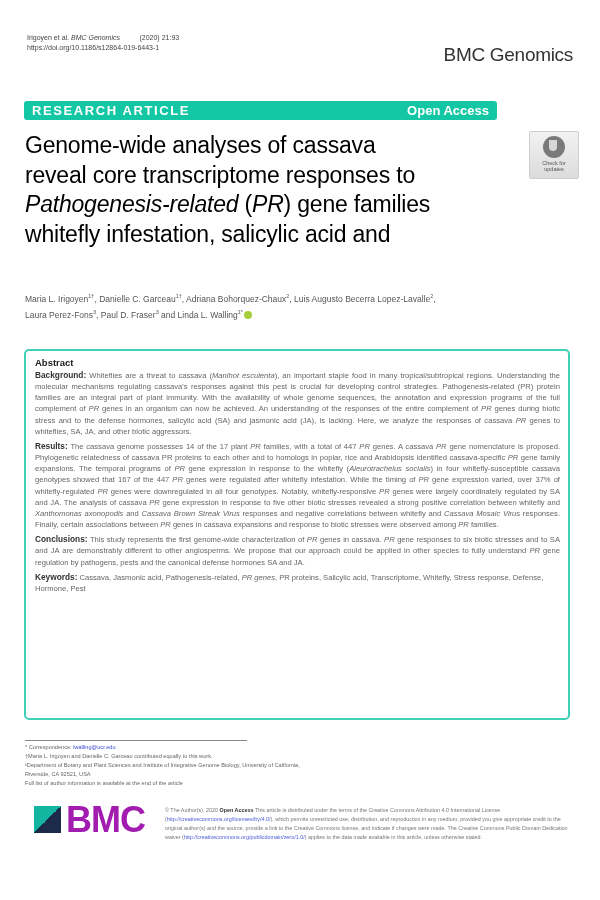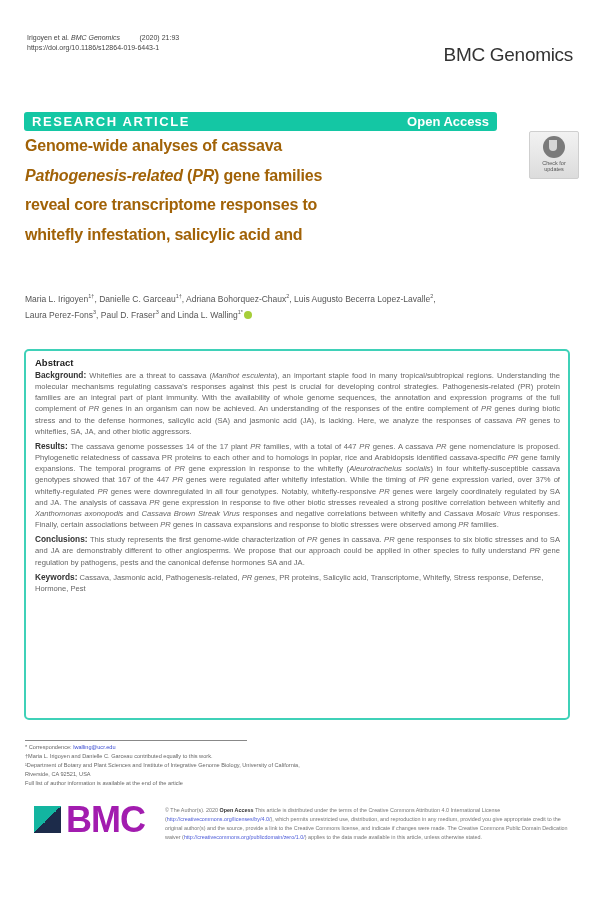--- a/index.html
+++ b/index.html
@@ -4,25 +4,25 @@
 <style>
   html, body { margin: 0; padding: 0; background: #ffffff; }
   body { width: 600px; height: 900px; position: relative; overflow: hidden; font-family: "Liberation Sans", sans-serif; color: #333; }
   .page { position: absolute; left: 0; top: 0; width: 600px; height: 900px; }
 
   .hdr-left { position: absolute; left: 27px; top: 33px; font-size: 7px; line-height: 10px; color: #444; }
   .hdr-left .cite { white-space: pre; }
   .hdr-left i { font-style: italic; }
   .journal { position: absolute; right: 27px; top: 44px; font-size: 19px; color: #333; letter-spacing: -0.3px; }
 
-  .banner { position: absolute; left: 24px; top: 112px; width: 473px; height: 19px; background: #14c7a4; border-radius: 3px; color: #fff; font-weight: bold; }
+  .banner { position: absolute; left: 24px; top: 101px; width: 473px; height: 19px; background: #14c7a4; border-radius: 3px; color: #fff; font-weight: bold; }
   .banner .left { position: absolute; left: 8px; top: 2px; font-size: 13px; letter-spacing: 1.6px; }
   .banner .right { position: absolute; right: 8px; top: 2px; font-size: 13px; }
 
-  .title { position: absolute; left: 25px; top: 131px; width: 480px; font-size: 16px; line-height: 29.5px; color: #a16207; letter-spacing: -0.2px; font-weight: bold; }
+  .title { position: absolute; left: 25px; top: 131px; width: 480px; font-size: 23px; line-height: 29.5px; color: #000000; letter-spacing: -0.2px; }
   .title i { font-style: italic; }
 
   .cfu { position: absolute; left: 529px; top: 131px; width: 48px; height: 46px; background: linear-gradient(#f2f2f2,#dcdcdc); border: 1px solid #cfcfcf; border-radius: 2px; }
   .cfu .circle { position: absolute; left: 13px; top: 4px; width: 22px; height: 22px; border-radius: 50%; background: #7a7a7a; }
   .cfu .circle:after { content: ""; position: absolute; left: 6px; top: 4px; width: 8px; height: 11px; background: #d6d6d6; border-bottom-left-radius: 4px; border-bottom-right-radius: 4px; }
   .cfu .lbl { position: absolute; left: 0; top: 28px; width: 48px; text-align: center; font-size: 5.5px; line-height: 6px; color: #555; }
 
   .authors { position: absolute; left: 25px; top: 290px; width: 540px; font-size: 8.5px; line-height: 13.5px; color: #555; }
   .authors sup { font-size: 5.5px; }
   .orcid { display: inline-block; width: 8px; height: 8px; border-radius: 50%; background: #a6ce39; vertical-align: -1px; margin-left: 1px; }
@@ -61,22 +61,22 @@
   </div>
   <div class="journal">BMC Genomics</div>
 
   <div class="banner">
     <span class="left">RESEARCH ARTICLE</span>
     <span class="right">Open Access</span>
   </div>
 
   <div class="title">
     <div>Genome-wide analyses of cassava</div>
+    <div>reveal core transcriptome responses to</div>
     <div><i>Pathogenesis-related</i><span> (</span><i>PR</i><span>) gene families</span></div>
-    <div>reveal core transcriptome responses to</div>
     <div>whitefly infestation, salicylic acid and</div>
   </div>
 
   <div class="cfu">
     <div class="circle"></div>
     <div class="lbl">
       <div>Check for</div>
       <div>updates</div>
     </div>
   </div>

